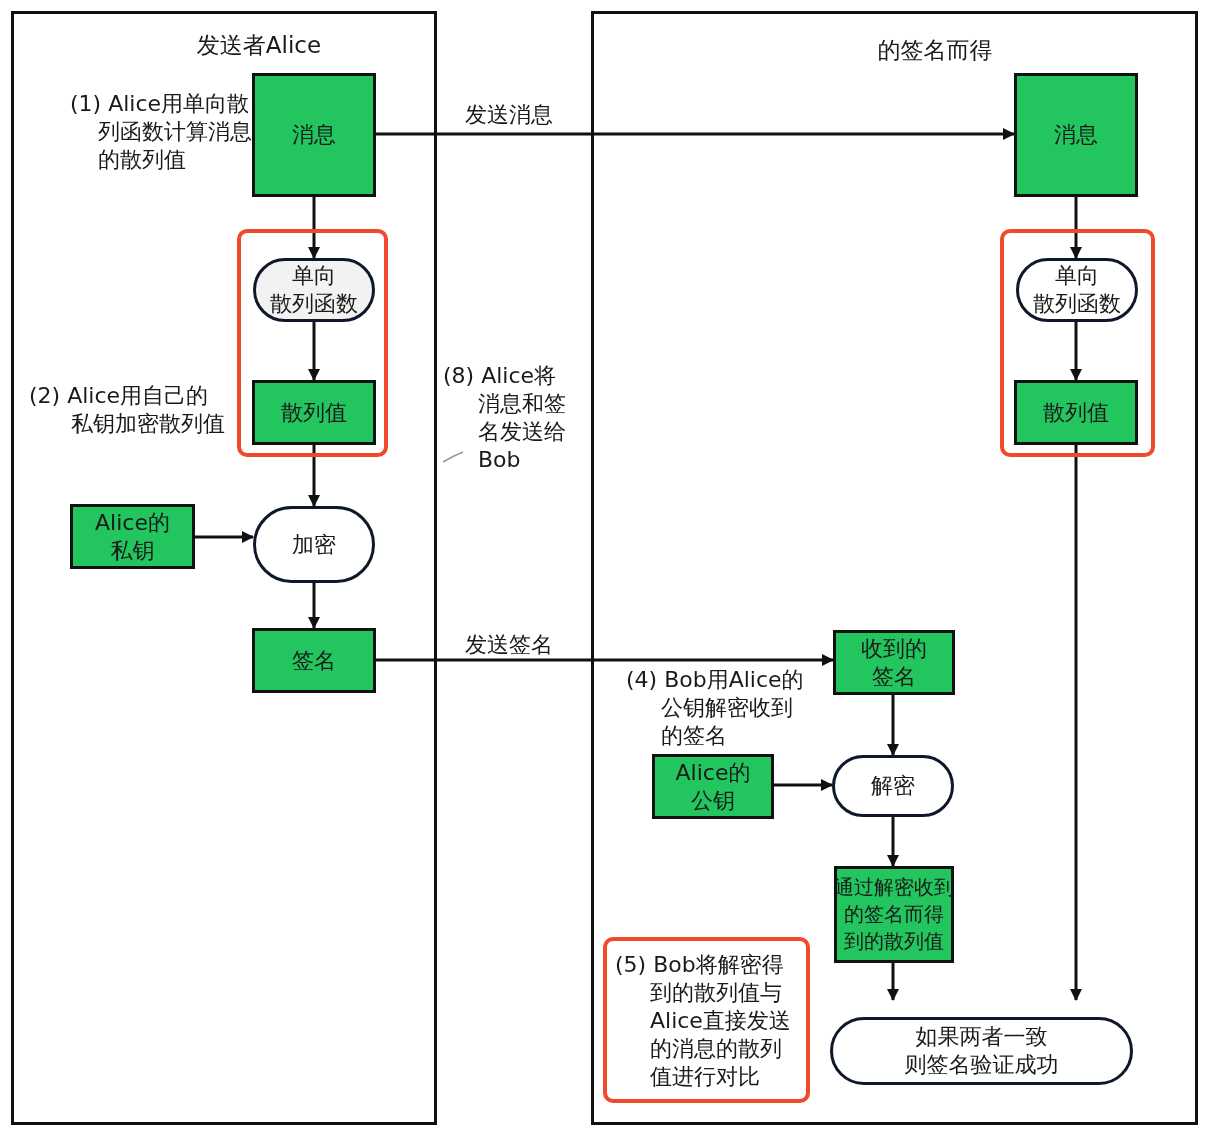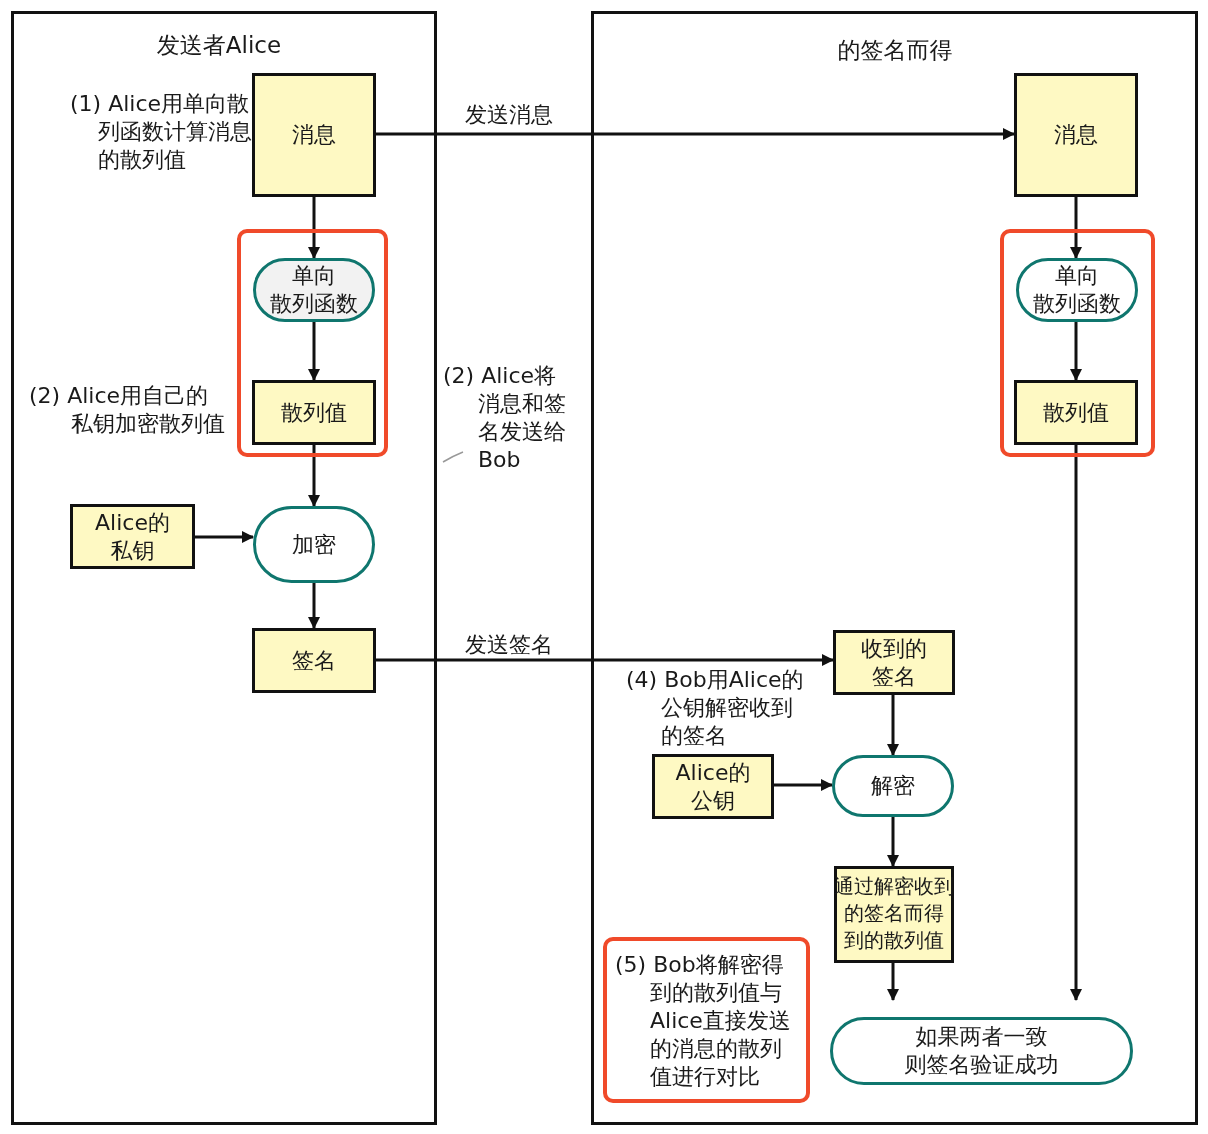--- a/index.html
+++ b/index.html
@@ -1,25 +1,25 @@
 <!DOCTYPE html>
 <html><head>
 <meta charset="utf-8">
 <style>
   html,body{margin:0;padding:0;background:#fff;}
   body{width:1208px;height:1134px;position:relative;overflow:hidden;font-family:"DejaVu Sans","Liberation Sans",sans-serif;color:#1a1a1a;}
   .lane{position:absolute;border:3px solid #111;box-sizing:border-box;}
-  .lane-title{position:absolute;font-size:23px;text-align:center;white-space:nowrap;}
-  .box{position:absolute;border:3px solid #111;box-sizing:border-box;background:#fef9c3;display:flex;align-items:center;justify-content:center;text-align:center;font-size:22px;line-height:28px;}
-  .pill{position:absolute;border:3px solid #0f766e;box-sizing:border-box;background:#fff;display:flex;align-items:center;justify-content:center;text-align:center;font-size:22px;line-height:28px;border-radius:999px;}
+  .lane-title{position:absolute;font-size:23px;text-align:center;white-space:nowrap;margin-left:40px;}
+  .box{position:absolute;border:3px solid #111;box-sizing:border-box;background:#22c55e;display:flex;align-items:center;justify-content:center;text-align:center;font-size:22px;line-height:28px;}
+  .pill{position:absolute;border:3px solid #0f172a;box-sizing:border-box;background:#fff;display:flex;align-items:center;justify-content:center;text-align:center;font-size:22px;line-height:28px;border-radius:999px;}
   .note{position:absolute;font-size:22px;line-height:28px;white-space:pre;}
   .hl{position:absolute;border:4px solid #f04a2a;border-radius:10px;box-sizing:border-box;}
   .label{position:absolute;font-size:22px;white-space:nowrap;}
   svg.wires{position:absolute;left:0;top:0;}
-  .small{font-size:20px;line-height:27px;font-family:Liberation Mono, monospace;}
+  .small{font-size:20px;line-height:27px;}
 </style>
 </head>
 <body>
 
 <div class="lane" style="left:11px;top:11px;width:426px;height:1114px;"></div>
 <div class="lane" style="left:591px;top:11px;width:607px;height:1114px;"></div>
 <div class="lane-title" style="left:11px;width:416px;top:30px;">发送者Alice</div>
 <div class="lane-title" style="left:680px;width:430px;top:35px;">的签名而得</div>
 
 <svg class="wires" width="1208" height="1134">
@@ -72,21 +72,21 @@
 则签名验证成功</div>
 
 <div class="label" style="left:465px;top:100px;">发送消息</div>
 <div class="label" style="left:465px;top:630px;">发送签名</div>
 
 <div class="note" style="left:29px;top:90px;margin-left:41px;">(1) Alice用单向散
     列函数计算消息
     的散列值</div>
 <div class="note" style="left:29px;top:382px;">(2) Alice用自己的
       私钥加密散列值</div>
-<div class="note" style="left:443px;top:362px;">(2) Alice将
+<div class="note" style="left:443px;top:362px;">(8) Alice将
      消息和签
      名发送给
      Bob</div>
 <div class="note" style="left:626px;top:666px;">(4) Bob用Alice的
      公钥解密收到
      的签名</div>
 <div class="note" style="left:615px;top:951px;">(5) Bob将解密得
      到的散列值与
      Alice直接发送
      的消息的散列

